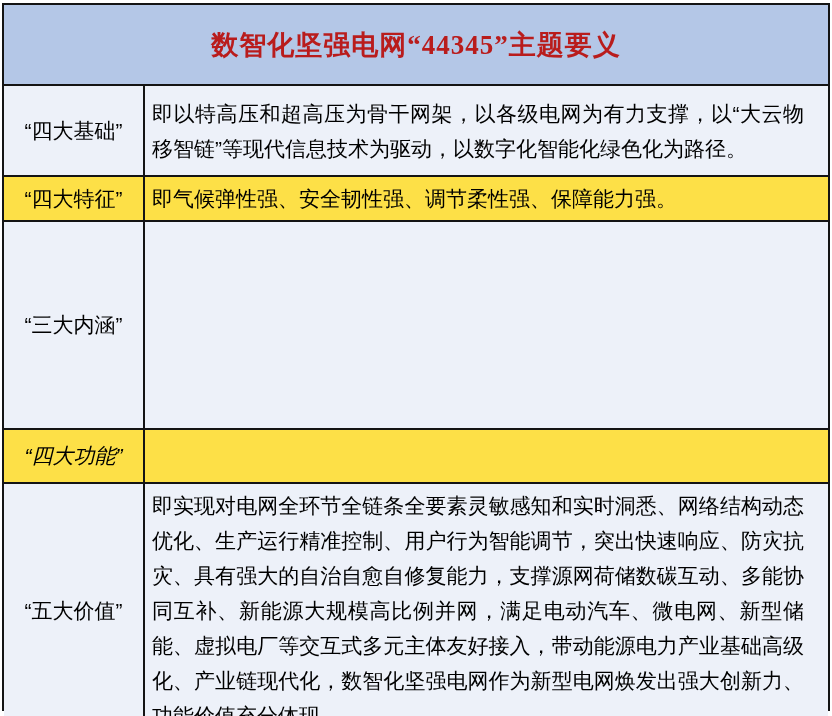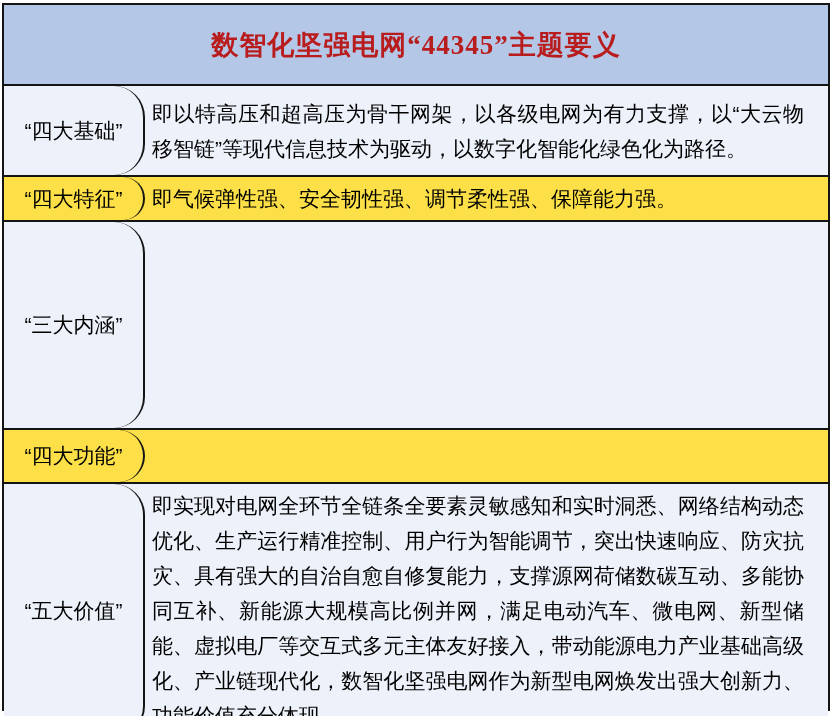--- a/index.html
+++ b/index.html
@@ -37,30 +37,29 @@
   .body-row {
     display: flex;
     flex-direction: row;
     align-items: stretch;
     border-bottom: 2px solid #141414;
   }
   .body-row:last-child { border-bottom: none; flex: 1 1 auto; }
   .row-h-tall1  { flex: 0 0 91px; }
   .row-h-short1 { flex: 0 0 42px; }
   .row-h-tall2  { flex: 0 0 208px; }
-  .row-h-short2 { flex: 0 0 54px; }
+  .row-h-short2 { flex: 0 0 54px; font-style: italic; }
   .label-cell {
     flex: 0 0 141px;
     border-right: 2px solid #141414;
     display: flex;
     align-items: center;
     justify-content: center;
     font-size: 21px;
     color: #000000;
-    border-radius: 31px;
   }
   .content-cell {
     flex: 1 1 auto;
     display: flex;
     align-items: center;
     padding: 4px 24px 4px 7px;
     border-radius: 26px;
   }
   .content-text {
     font-size: 21px;

